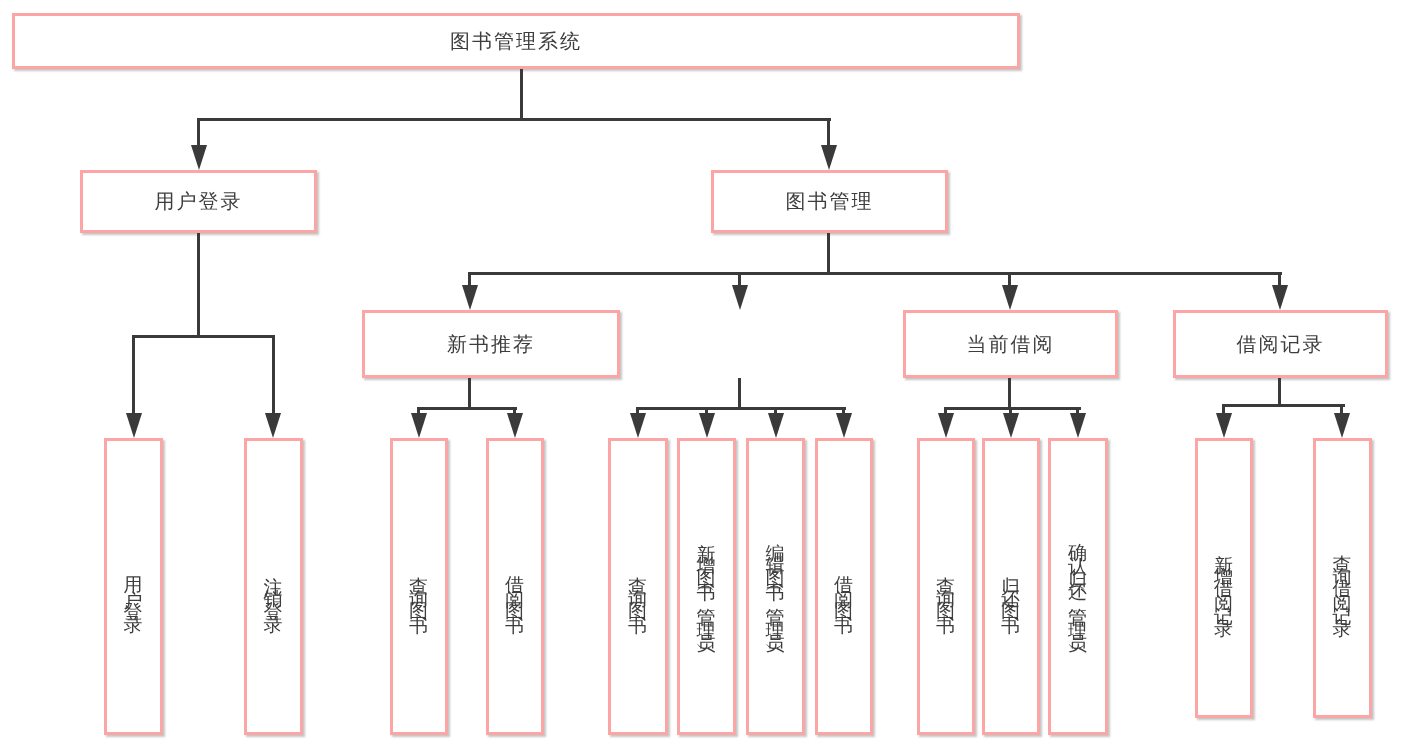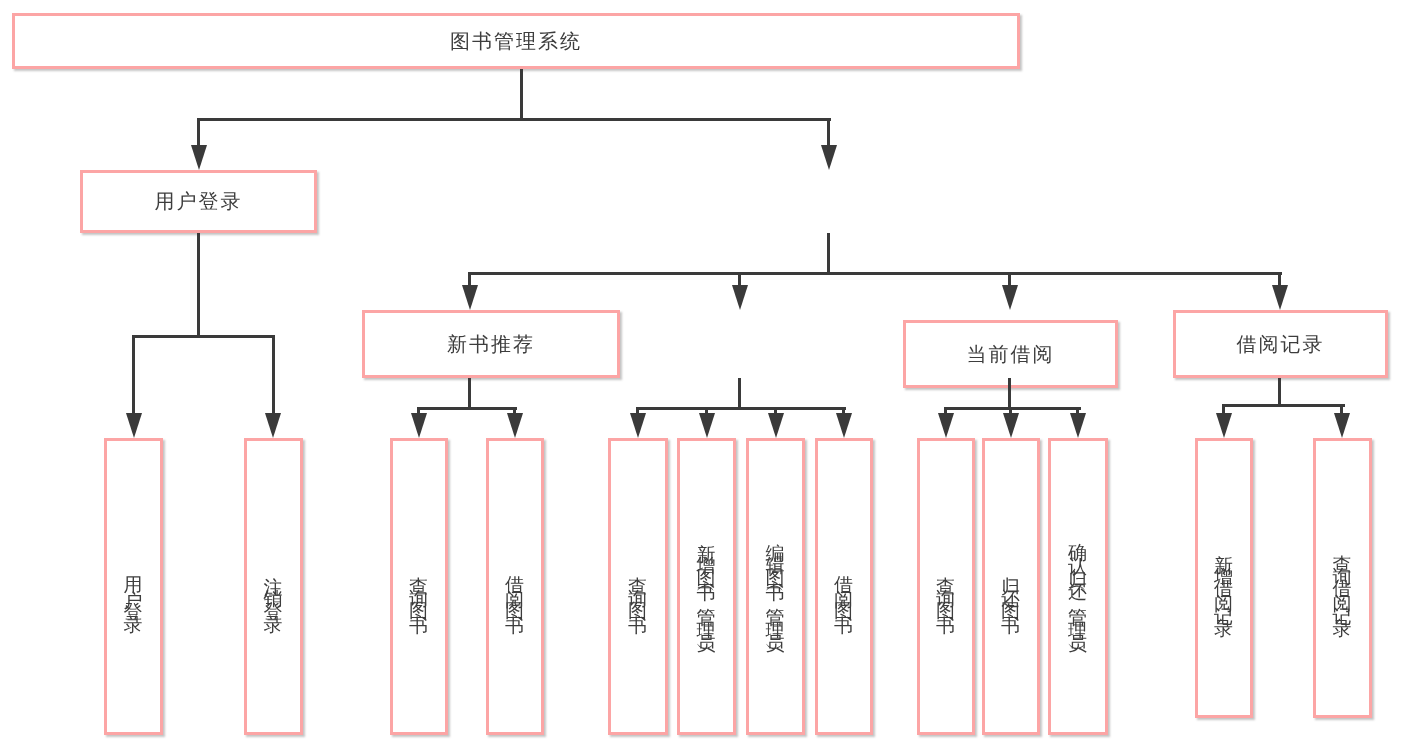--- a/index.html
+++ b/index.html
@@ -75,41 +75,42 @@
   <div class="vline" style="left:520px; top:69px; height:49px;"></div>
 
   <div class="hline" style="left:197px; top:118px; width:634px;"></div>
 
   <div class="vline" style="left:197px; top:118px; height:28px;"></div>
   <div class="arrow" style="left:191px; top:145px;"></div>
   <div class="vline" style="left:827px; top:118px; height:28px;"></div>
   <div class="arrow" style="left:821px; top:145px;"></div>
 
   <div class="node hnode" style="left:80px; top:170px; width:237px; height:63px;">用户登录</div>
+  <div class="node hnode" style="left:711px; top:170px; width:237px; height:63px;">图书管理</div>
 
   <div class="vline" style="left:197px; top:233px; height:105px;"></div>
   <div class="hline" style="left:132px; top:335px; width:143px;"></div>
   <div class="vline" style="left:132px; top:335px; height:78px;"></div>
   <div class="arrow" style="left:126px; top:413px;"></div>
   <div class="vline" style="left:272px; top:335px; height:78px;"></div>
   <div class="arrow" style="left:265px; top:413px;"></div>
 
   <div class="vline" style="left:827px; top:233px; height:42px;"></div>
   <div class="hline" style="left:468px; top:272px; width:814px;"></div>
   <div class="vline" style="left:468px; top:272px; height:14px;"></div>
   <div class="arrow" style="left:462px; top:285px;"></div>
   <div class="vline" style="left:738px; top:272px; height:14px;"></div>
   <div class="arrow" style="left:732px; top:285px;"></div>
   <div class="vline" style="left:1008px; top:272px; height:14px;"></div>
   <div class="arrow" style="left:1002px; top:285px;"></div>
   <div class="vline" style="left:1278px; top:272px; height:14px;"></div>
   <div class="arrow" style="left:1272px; top:285px;"></div>
 
   <div class="node hnode" style="left:362px; top:310px; width:258px; height:68px;">新书推荐</div>
-  <div class="node hnode" style="left:903px; top:320px; width:215px; height:68px;">当前借阅</div>
+  <div class="node hnode" style="left:903px; top:310px; width:215px; height:68px;">当前借阅</div>
   <div class="node hnode" style="left:1173px; top:310px; width:215px; height:68px;">借阅记录</div>
 
   <div class="vline" style="left:468px; top:378px; height:32px;"></div>
   <div class="hline" style="left:417px; top:407px; width:100px;"></div>
   <div class="vline" style="left:417px; top:407px; height:7px;"></div>
   <div class="arrow" style="left:411px; top:413px;"></div>
   <div class="vline" style="left:513px; top:407px; height:7px;"></div>
   <div class="arrow" style="left:507px; top:413px;"></div>
 
   <div class="vline" style="left:738px; top:378px; height:32px;"></div>

